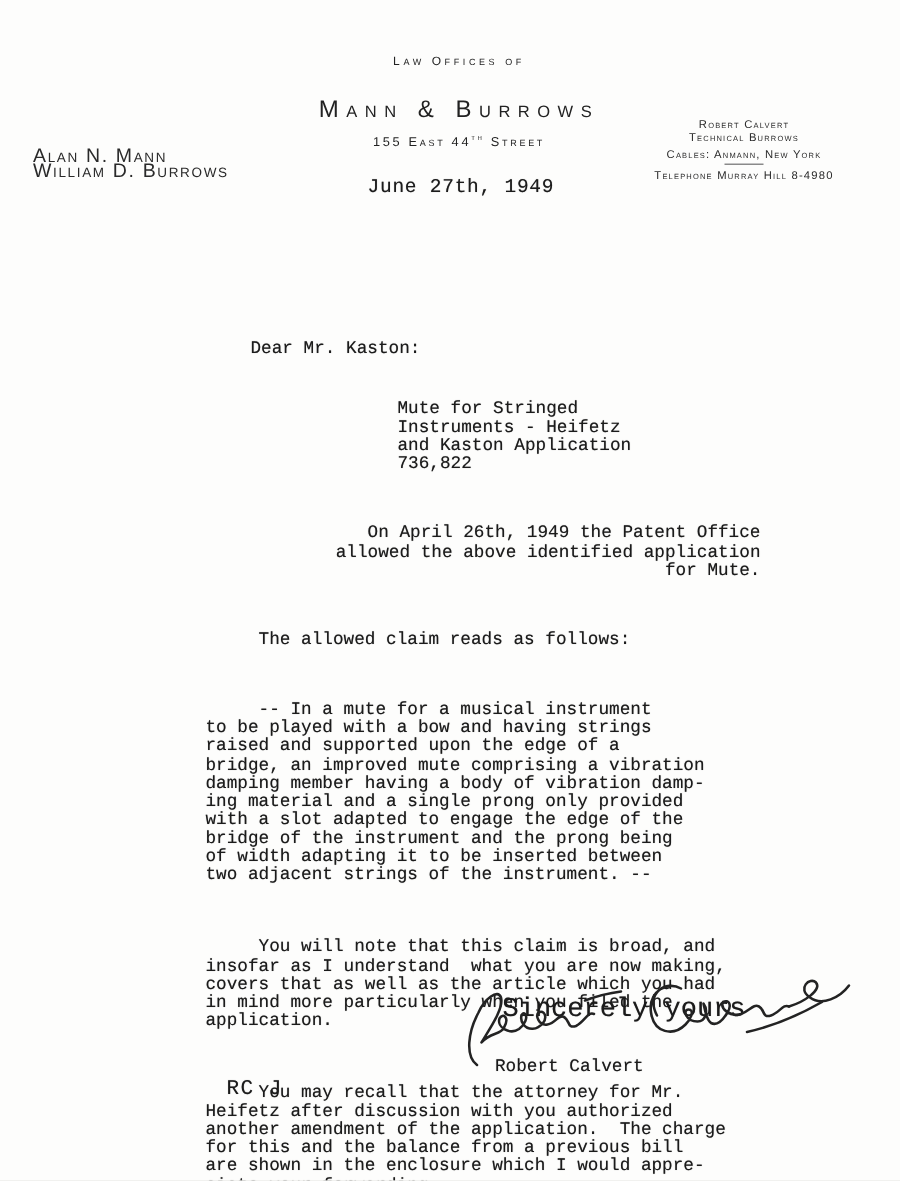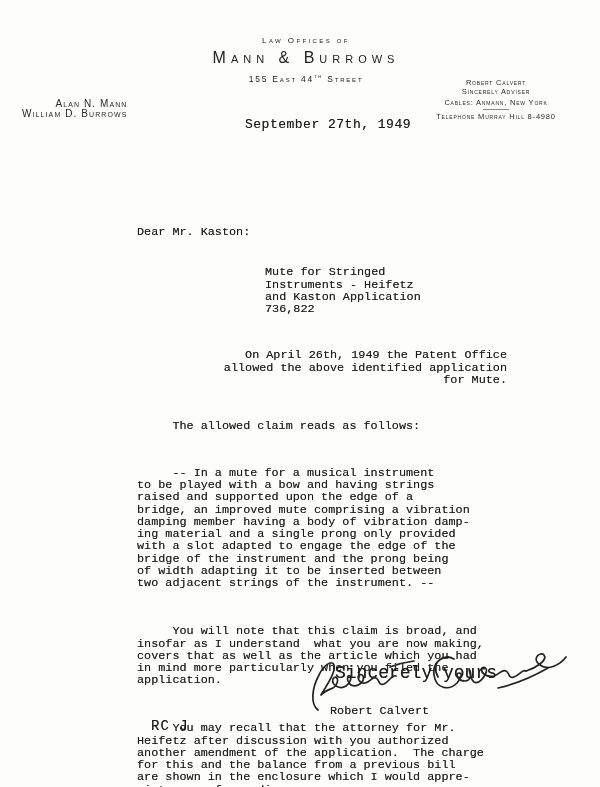--- a/index.html
+++ b/index.html
@@ -4,45 +4,45 @@
 <style>
   html,body { margin:0; padding:0; background:#e8e8e6; }
   .page {
     position:relative; width:600px; height:787px; margin:0 auto;
     background:#fdfdfc; color:#1c1c1c; overflow:hidden;
     font-family:"Liberation Sans", sans-serif;
   }
   
   .letterhead { position:absolute; top:36px; left:12px; right:0; text-align:center; color:#222; }
   .lh-office { font-size:8px; letter-spacing:2.4px; font-variant-caps:small-caps; }
-  .lh-firm   { font-size:16px; letter-spacing:5px; font-variant-caps:small-caps; margin-top:4px; font-weight:500; }
+  .lh-firm   { font-size:16px; letter-spacing:5px; font-variant-caps:small-caps; margin-top:20px; font-weight:500; }
   .lh-addr   { font-size:8.5px; letter-spacing:1.8px; font-variant-caps:small-caps; margin-top:6px; }
   .lh-addr sup { font-size:6px; vertical-align:super; }
   .lh-addr2  { margin-top:4px; }
   .partners  {
     position:absolute; left:22px; top:99px;
-    font-size:10px; letter-spacing:1.1px; font-variant-caps:small-caps;
-    line-height:10px; text-align:right; color:#2a2a2a;
+    font-size:13px; letter-spacing:1.1px; font-variant-caps:small-caps;
+    line-height:10px; text-align:left; color:#2a2a2a;
   }
   .adviser   {
     position:absolute; left:403px; top:78px; width:186px; text-align:center;
     font-size:7.5px; letter-spacing:0.8px; font-variant-caps:small-caps;
     color:#2a2a2a;
   }
   .adviser .ln { line-height:9px; }
   .adviser .ln3 { margin-top:2px; }
   .adviser .divider { width:26px; height:1px; background:#8a8a8a; margin:2px auto 2px auto; }
   
   .mono { font-family:"Liberation Mono", monospace; color:#1b1b1b; text-shadow:0 0 0.5px rgba(20,20,20,0.55); }
   .date { position:absolute; left:245px; top:117px; font-size:13px; letter-spacing:0.5px; }
   .letter-body {
     position:absolute; left:137px; top:185px; width:370px;
     font-size:11.8px; line-height:12.3px; white-space:pre;
   }
-  .salutation { margin-top:16px; }
+  .salutation { margin-top:16px;margin-left:30px; }
   .subject    { margin-left:128px; margin-top:4px; }
   .para1 { margin-top:9px;text-align:right; }
   .para2 { margin-top:9px; }
   .claim { margin-top:10px; }
   .para4 { margin-top:11px; }
   .para5 { margin-top:11px; }
   .closing    { position:absolute; left:335px; top:663px; font-size:18px; white-space:pre; }
   .signature  { position:absolute; left:302px; top:650px; width:268px; height:62px; }
   .signature svg { width:100%; height:100%; }
   .typed-name { position:absolute; left:330px; top:704px; font-size:11.8px; white-space:pre; }
@@ -59,27 +59,27 @@
     <div class="lh-addr"><span>155 East 44</span><sup>th</sup><span> Street</span></div>
   </div>
 
   <div class="partners">
     <div>Alan N. Mann</div>
     <div>William D. Burrows</div>
   </div>
 
   <div class="adviser">
     <div class="ln">Robert Calvert</div>
-    <div class="ln">Sincerely Adviser</div>
+    <div class="ln">Technical Burrows</div>
     <div class="ln ln3">Cables: Anmann, New York</div>
     <div class="divider"></div>
     <div class="ln">Telephone Murray Hill 8-4980</div>
   </div>
 
-  <div class="date mono">September 27th, 1949</div>
+  <div class="date mono">June 27th, 1949</div>
 
   <div class="letter-body mono">
     <div class="salutation">Dear Mr. Kaston:</div>
     <div class="subject">Mute for Stringed
 Instruments - Heifetz
 and Kaston Application
 736,822</div>
     <div class="para1">     On April 26th, 1949 the Patent Office
 allowed the above identified application
 for Mute.</div>

